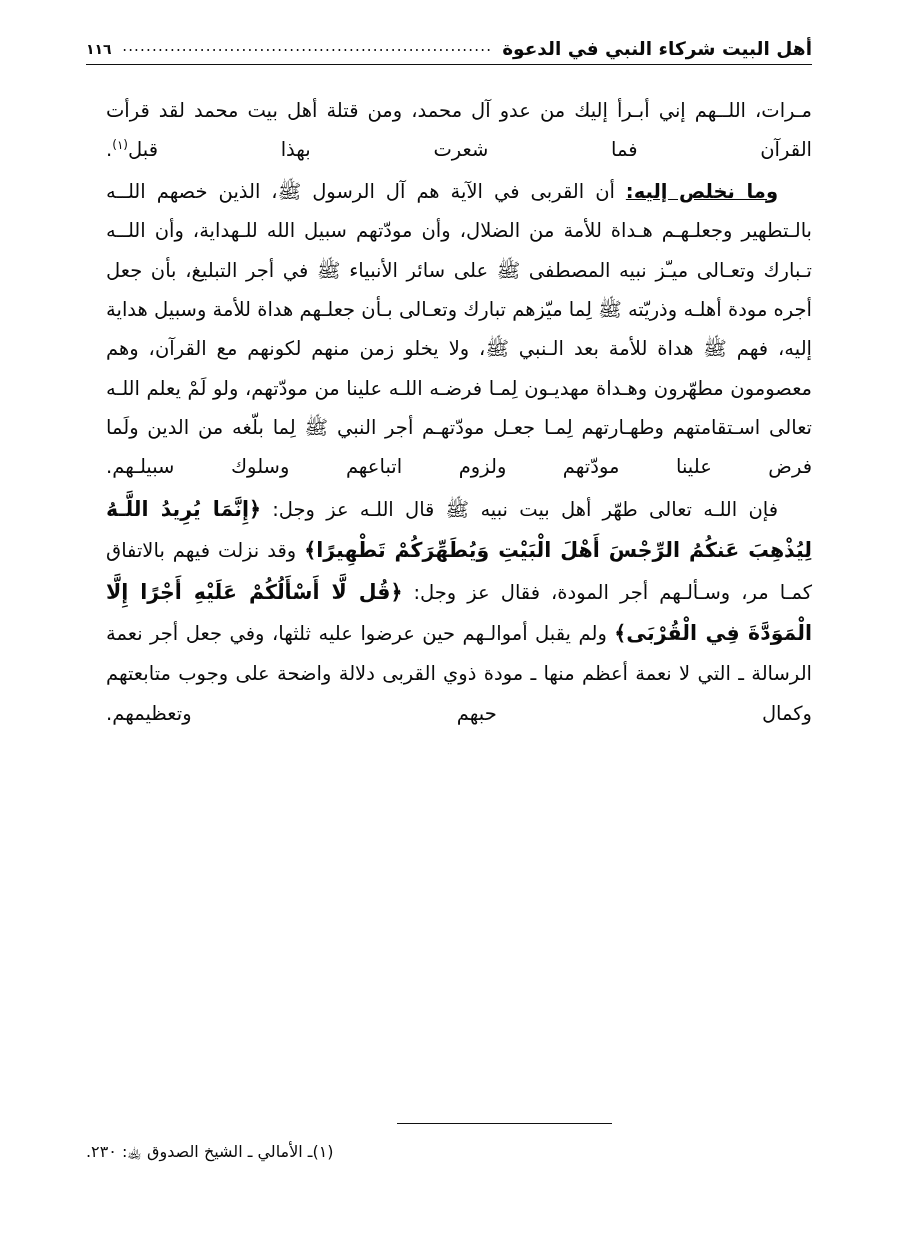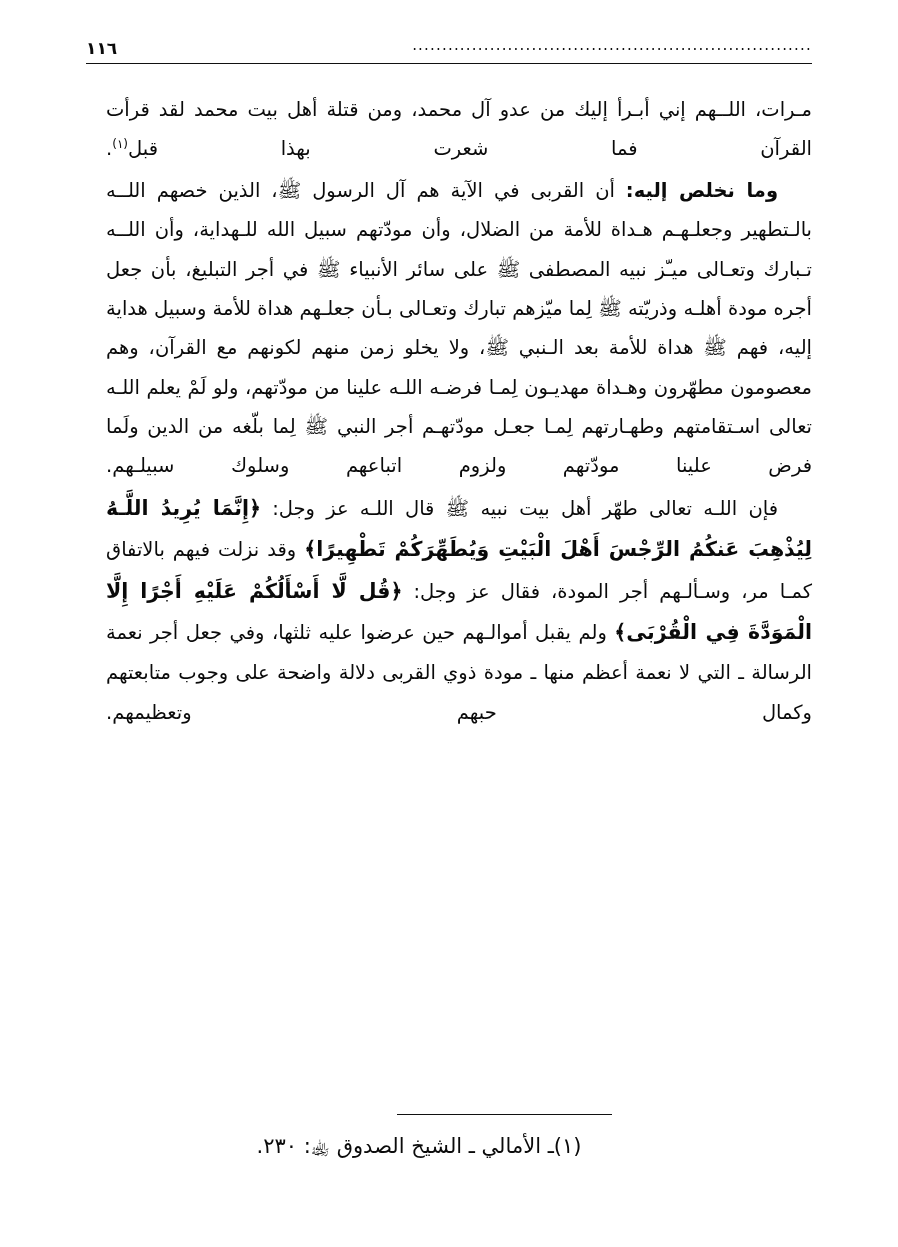--- a/index.html
+++ b/index.html
@@ -40,21 +40,21 @@
   .header-dots {
     flex: 1 1 auto;
     overflow: hidden;
     white-space: nowrap;
     font-size: 15px;
     color: #111;
     letter-spacing: 1.2px;
     transform: translateY(-3px);
   }
   .header-page {
-    font-size: 17px;
+    font-size: 14px;
     font-weight: bold;
     white-space: nowrap;
     letter-spacing: 1px;
   }
   .header-rule {
     border-top: 1.6px solid #111;
     margin-top: 5px;
   }
 
   
@@ -74,20 +74,21 @@
   p.para.j {
     text-align-last: justify;
     margin-left: 20px;
   }
   .indent {
     display: inline-block;
     width: 34px;
   }
   .b {
     font-weight: bold;
+    text-decoration: underline;
   }
   .quran {
     font-weight: bold;
     font-size: 20.5px;
   }
   sup.fn {
     font-size: 12px;
     vertical-align: super;
     font-weight: normal;
   }
@@ -100,32 +101,33 @@
     bottom: 82px;
     direction: rtl;
   }
   .footnote-rule {
     border-top: 1.5px solid #111;
     width: 215px;
     margin-right: 200px;
     margin-bottom: 14px;
   }
   .footnote-text {
-    font-size: 21px;
-    text-align: center;
+    font-size: 16px;
+    text-align: left;
     line-height: 1.7;
     padding-right: 60px;
   }
 </style>
 </head>
 <body>
 
 <div class="page">
 
   <div class="header">
+    <span class="header-title">أهل البيت شركاء النبي في الدعوة</span>
     <span class="header-dots">...................................................................</span>
     <span class="header-page">١١٦</span>
   </div>
   <div class="header-rule"></div>
 
   <div class="body">
 
     <p class="para j">
       <span>مـرات، اللــهم إني أبـرأ إليك من عدو آل محمد، ومن قتلة أهل بيت محمد لقد قرأت القرآن فما شعرت بهذا قبل</span><sup class="fn">(١)</sup><span>.</span>
     </p>

